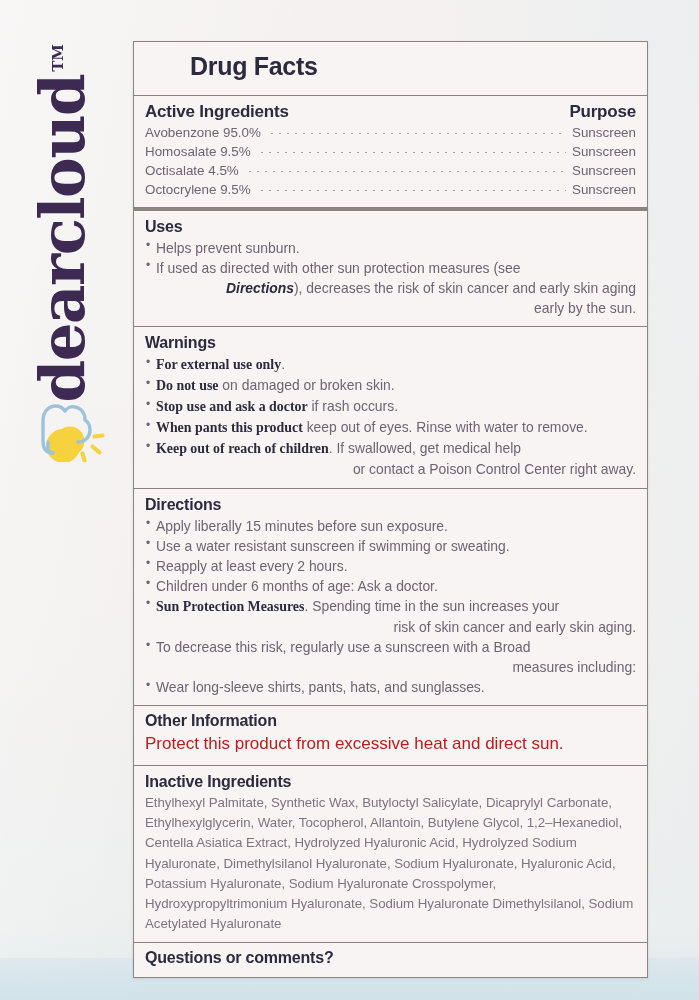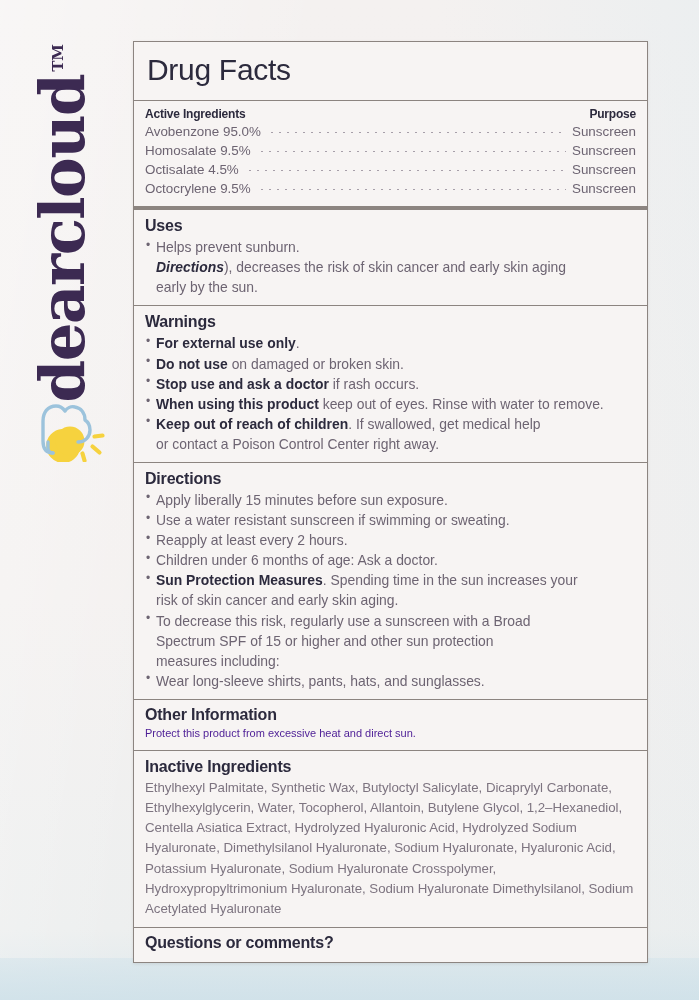--- a/index.html
+++ b/index.html
@@ -97,43 +97,44 @@
 
   .sect {
     padding: 6px 11px 8px 11px;
     border-bottom: 1.5px solid #8c8480;
   }
   .sect:last-child { border-bottom: none; }
 
   .sect.thick { border-bottom-width: 4px; }
 
   .title-main {
-    font-size: 30px;
-    font-weight: 400;
+    font-size: 25px;
+    font-weight: 700;
     color: #2c2a3d;
     letter-spacing: -0.3px;
     line-height: 1.1;
     padding: 5px 0 6px 2px;
+    margin-left: 43px;
   }
 
   .hdr {
     font-size: 16px;
     font-weight: 700;
     color: #2c2a3d;
     letter-spacing: -0.2px;
     line-height: 1.25;
     margin-bottom: 1px;
   }
 
   
   .ai-head {
     display: flex;
     justify-content: space-between;
     align-items: baseline;
-    font-size: 12px;
+    font-size: 17px;
     font-weight: 700;
     color: #2c2a3d;
     letter-spacing: -0.2px;
     margin-bottom: 1px;
   }
   .ai-row {
     display: flex;
     align-items: baseline;
     font-size: 13.4px;
     color: #6d6472;
@@ -163,36 +164,37 @@
     line-height: 1.445;
   }
   ul.b li::before {
     content: "\2022";
     position: absolute;
     left: 1px;
     top: -0.5px;
     font-size: 12px;
     color: #6d6472;
   }
-  ul.b li.nb { padding-left: 11px; }
+  ul.b li.nb { padding-left: 11px; text-align: right; }
   ul.b li.nb::before { content: ""; }
 
   ul.b li b {
     font-weight: 700;
     color: #2c2a3d;
+    font-family: Liberation Serif, serif;
   }
   ul.b li i {
     font-weight: 700;
     font-style: italic;
     color: #2c2a3d;
   }
 
   .para {
-    font-size: 11px;
-    color: #4c1d95;
+    font-size: 17px;
+    color: #b91c1c;
     line-height: 1.445;
   }
 
   .ingredients {
     font-size: 13.3px;
     color: #7d7480;
     line-height: 1.52;
     letter-spacing: -0.05px;
   }
 
@@ -257,48 +259,48 @@
       <span class="ai-name">Octocrylene 9.5%</span>
       <span class="ai-lead"></span>
       <span class="ai-purpose">Sunscreen</span>
     </div>
   </div>
 
   <div class="sect">
     <div class="hdr">Uses</div>
     <ul class="b">
       <li><span>Helps prevent sunburn.</span></li>
+      <li><span>If used as directed with other sun protection measures (see</span></li>
       <li class="nb"><i>Directions</i><span>), decreases the risk of skin cancer and early skin aging</span></li>
       <li class="nb"><span>early by the sun.</span></li>
     </ul>
   </div>
 
   <div class="sect">
     <div class="hdr">Warnings</div>
     <ul class="b">
       <li><b>For external use only</b><span>.</span></li>
       <li><b>Do not use</b><span> on damaged or broken skin.</span></li>
       <li><b>Stop use and ask a doctor</b><span> if rash occurs.</span></li>
-      <li><b>When using this product</b><span> keep out of eyes. Rinse with water to remove.</span></li>
+      <li><b>When pants this product</b><span> keep out of eyes. Rinse with water to remove.</span></li>
       <li><b>Keep out of reach of children</b><span>. If swallowed, get medical help</span></li>
       <li class="nb"><span>or contact a Poison Control Center right away.</span></li>
     </ul>
   </div>
 
   <div class="sect">
     <div class="hdr">Directions</div>
     <ul class="b">
       <li><span>Apply liberally 15 minutes before sun exposure.</span></li>
       <li><span>Use a water resistant sunscreen if swimming or sweating.</span></li>
       <li><span>Reapply at least every 2 hours.</span></li>
       <li><span>Children under 6 months of age: Ask a doctor.</span></li>
       <li><b>Sun Protection Measures</b><span>. Spending time in the sun increases your</span></li>
       <li class="nb"><span>risk of skin cancer and early skin aging.</span></li>
       <li><span>To decrease this risk, regularly use a sunscreen with a Broad</span></li>
-      <li class="nb"><span>Spectrum SPF of 15 or higher and other sun protection</span></li>
       <li class="nb"><span>measures including:</span></li>
       <li><span>Wear long-sleeve shirts, pants, hats, and sunglasses.</span></li>
     </ul>
   </div>
 
   <div class="sect tight">
     <div class="hdr">Other Information</div>
     <div class="para">Protect this product from excessive heat and direct sun.</div>
   </div>
 

